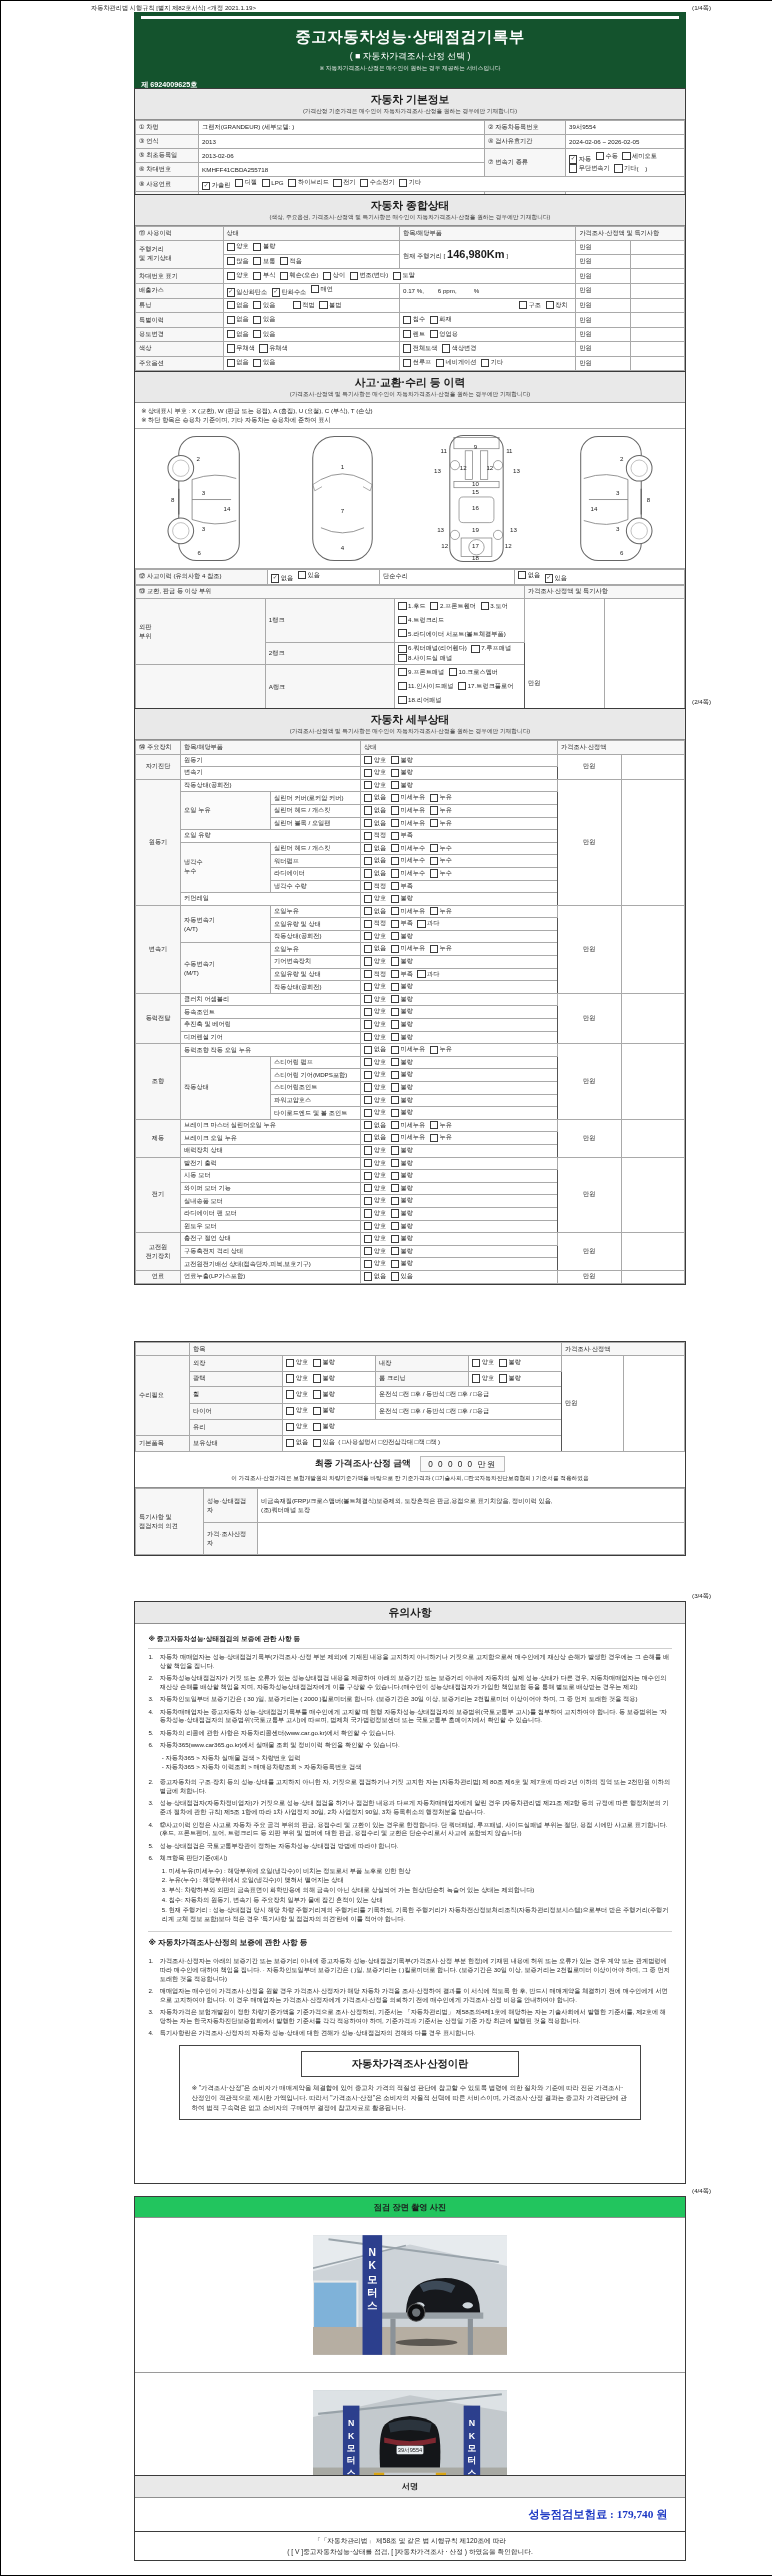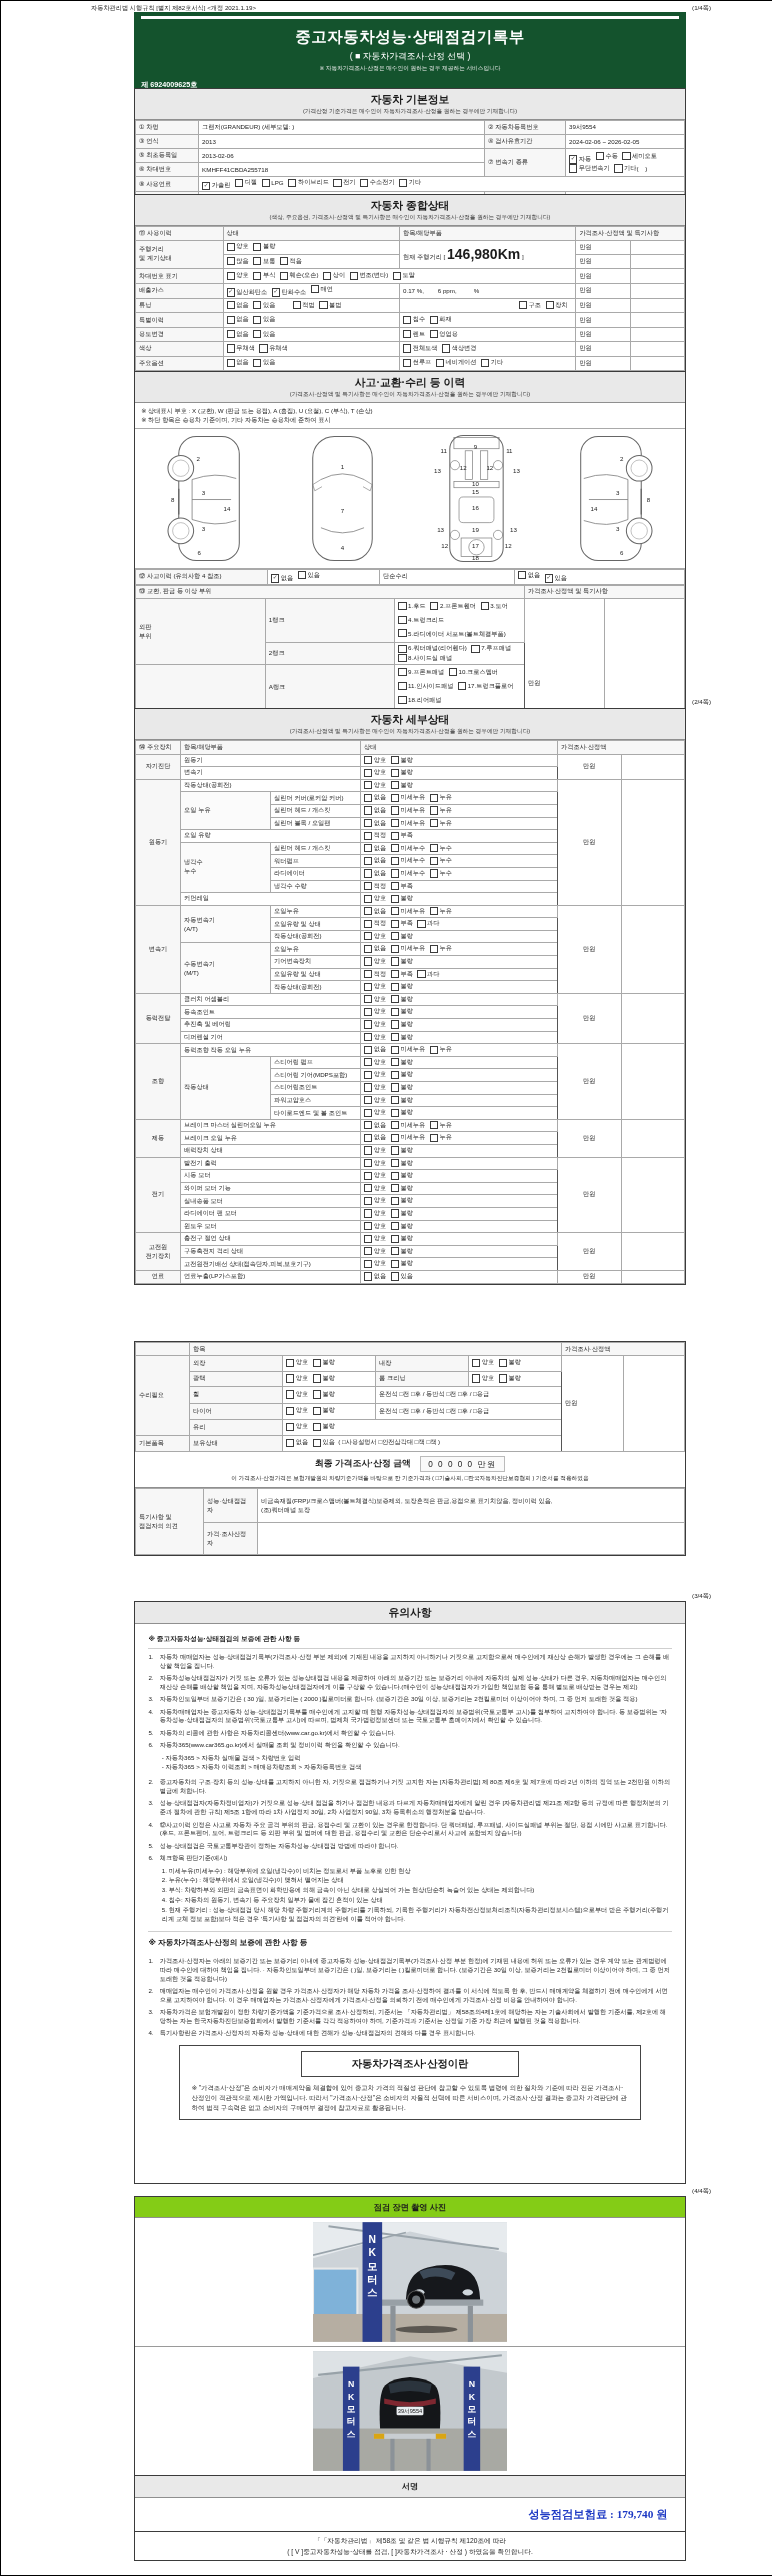--- a/index.html
+++ b/index.html
@@ -47,22 +47,22 @@
   .nnum{width:11.3px;flex:0 0 auto;}
   .nsub{margin:1px 0 1px 13.4px;}
   .pricebox-line{display:flex;align-items:center;justify-content:center;gap:9.3px;padding:4.1px 0 1px;}
   .pricebox-label{font-size:8.8px;font-weight:bold;}
   .pricebox-val{border:0.5px solid #bbb;background:#fafafa;font-size:8.2px;padding:1.5px 7.2px;letter-spacing:1.5px;}
   .stdnote{text-align:center;font-size:5.7px;padding:2.1px 0 4.1px;border-bottom:0.5px solid #8f8f8f;}
   .iq-box{border:0.5px solid #444;margin:7.2px 31px 2.1px;padding:5.2px 11.3px 7.2px;}
   .iq-title{border:0.5px solid #444;width:216px;margin:0 auto 6.2px;text-align:center;font-size:10.3px;font-weight:bold;padding:4.6px 0;}
   .iq-text{font-size:6.4px;line-height:1.5;}
   
-  .photo-band{background:#84cc16;border-bottom:0.5px solid #8f8f8f;text-align:center;font-size:8.2px;font-weight:bold;padding:4.6px 0;}
-  .photo-row{border-bottom:0.5px solid #9a9a9a;display:flex;justify-content:center;padding:4px 0;}
+  .photo-band{background:#22c55e;border-bottom:0.5px solid #8f8f8f;text-align:center;font-size:8.2px;font-weight:bold;padding:4.6px 0;}
+  .photo-row{border-bottom:0.5px solid #9a9a9a;display:flex;justify-content:center;padding:17px 0;}
   
   .sign-band{background:#e9e9e9;border-bottom:0.5px solid #8f8f8f;text-align:center;font-size:8.2px;font-weight:bold;padding:5.2px 0;}
   .sign-row{height:33px;position:relative;border-bottom:0.5px solid #3b3b3b;}
   .ins-fee{position:absolute;right:17.5px;top:8.2px;color:#1d39c4;font-size:11.3px;font-weight:bold;font-family:"Liberation Serif","DejaVu Serif",serif;}
   .sign-foot{padding:4.1px 0 3.1px;text-align:center;font-size:6.7px;line-height:1.5;}
   svg text{font-family:"Liberation Sans","DejaVu Sans",sans-serif;}
   .dg-num{font-size:12px;fill:#222;}
 </style>
 </head>
 <body>
@@ -196,21 +196,21 @@
 및 계기상태</td>
         <td><span class="ck">
                 <span class="bx"></span>
                 <span class="lb">양호</span>
               </span><span class="ck">
                 <span class="bx"></span>
                 <span class="lb">불량</span>
               </span></td>
         <td class="cen" rowspan="2">
           <span>현재 주행거리 [</span>
-          <span style="font-size:14px;font-weight:bold;">146,980Km</span>
+          <span style="font-size:11px;font-weight:bold;">146,980Km</span>
           <span>]</span>
         </td>
         <td class="prc" style="width:43px;">만원</td>
         <td style="width:34px;"></td>
       </tr>
       <tr style="height:14.4px;">
         <td><span class="ck">
                 <span class="bx"></span>
                 <span class="lb">많음</span>
               </span><span class="ck">

